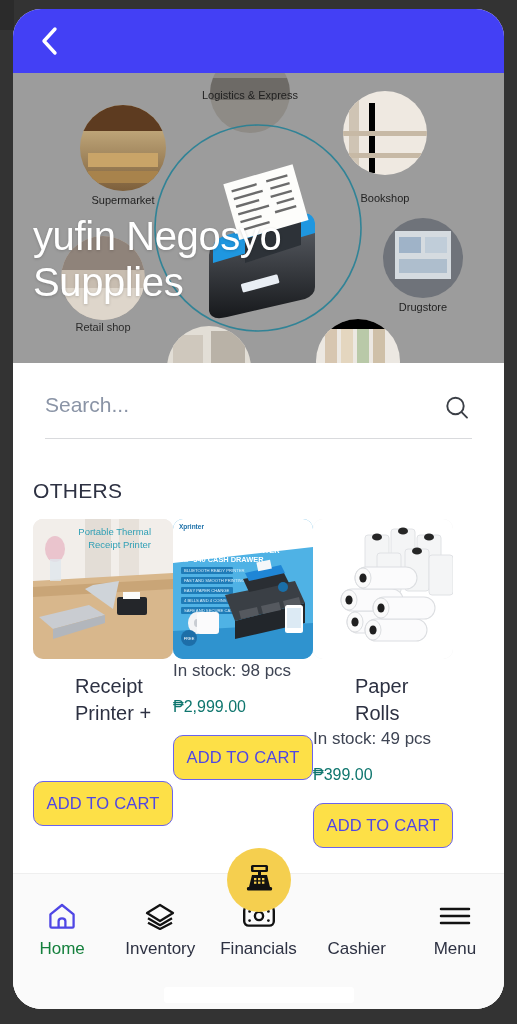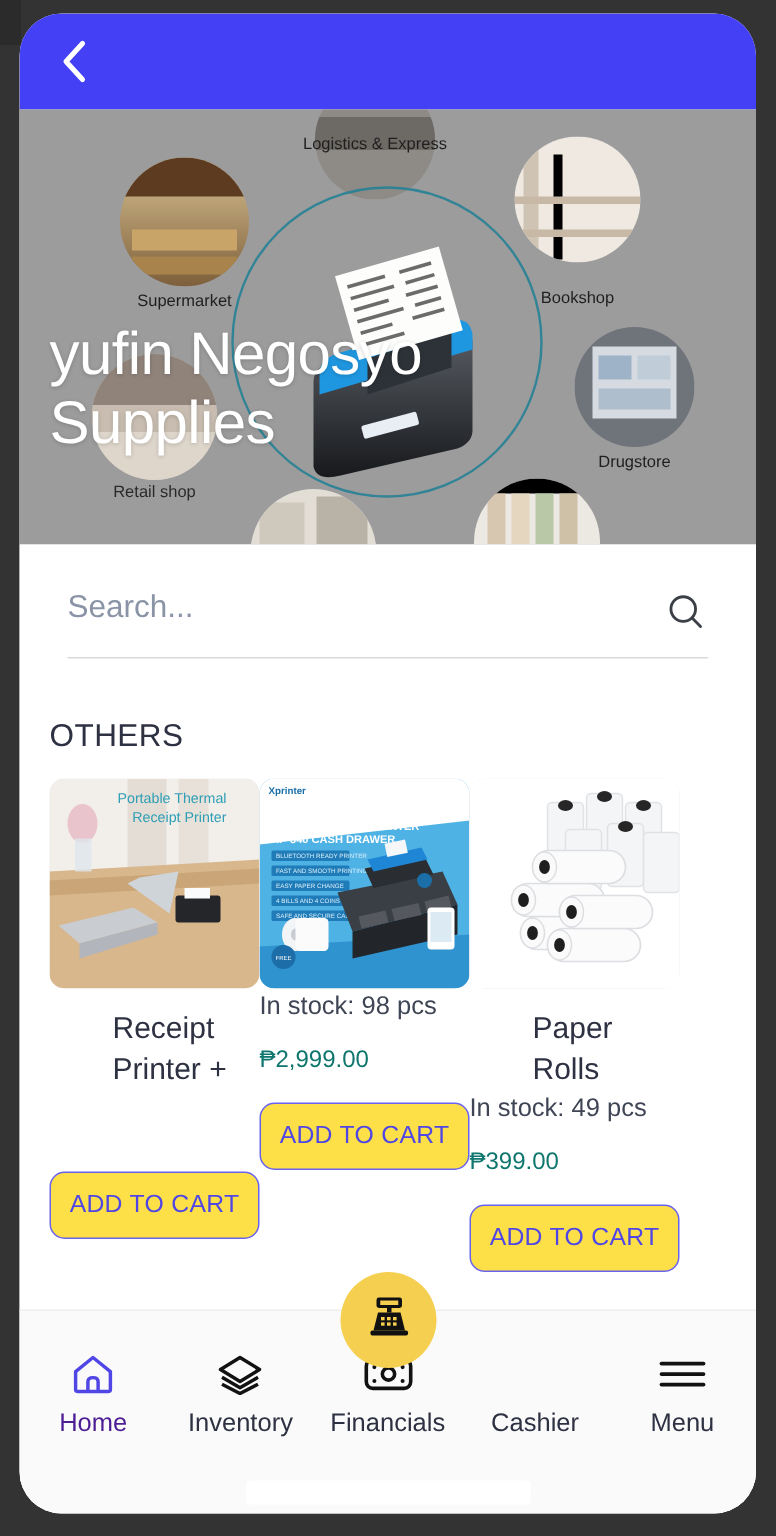--- a/index.html
+++ b/index.html
@@ -197,21 +197,21 @@
   .nav-item {
     flex: 1 1 0;
     display: flex;
     flex-direction: column;
     align-items: center;
     gap: 7px;
     cursor: pointer;
   }
   .nav-icon { height: 32px; display: flex; align-items: center; justify-content: center; }
   .nav-label { font-size: 17px; color: #2d3142; }
-  .nav-item.active .nav-label { color: #4c1d95; }
+  .nav-item.active .nav-label { color: #15803d; }
   .nav-item.fab-slot .nav-icon { visibility: hidden; }
 
   #cashier-fab {
     position: absolute;
     left: 50%;
     top: -26px;
     transform: translateX(-50%);
     width: 64px; height: 64px;
     border-radius: 50%;
     background: #f5cf4f;

